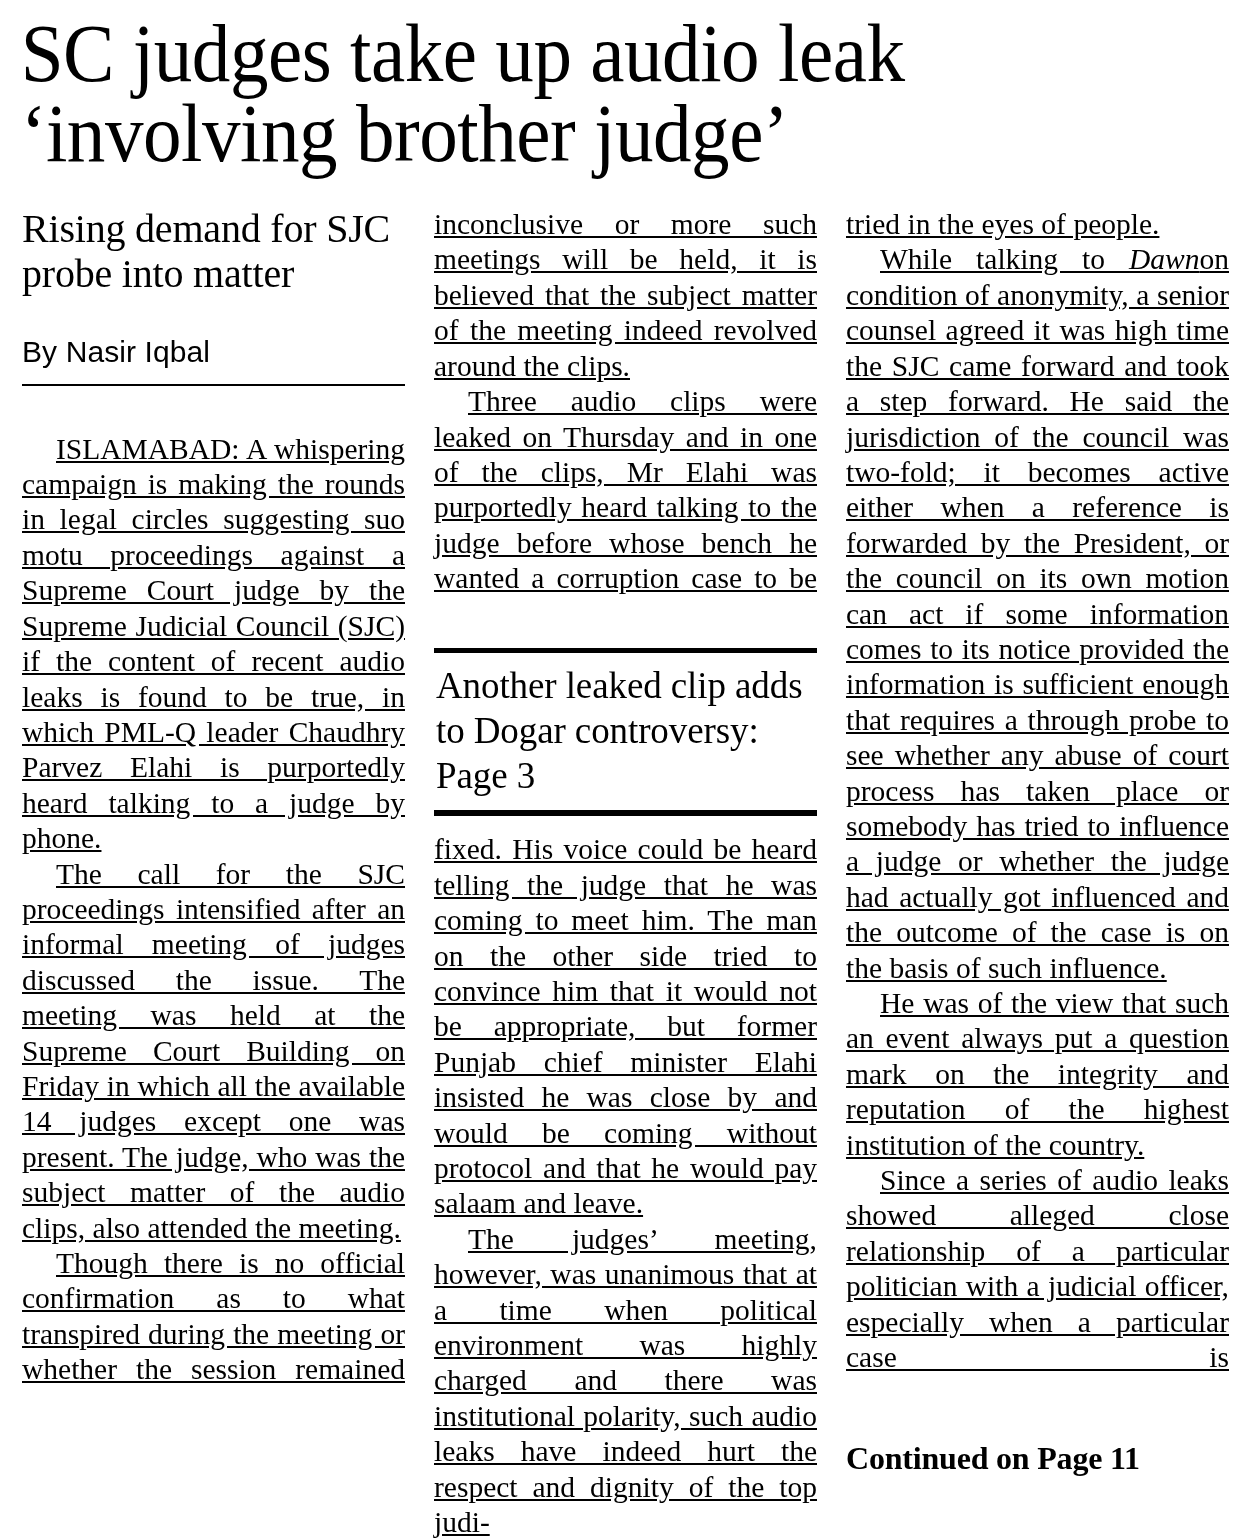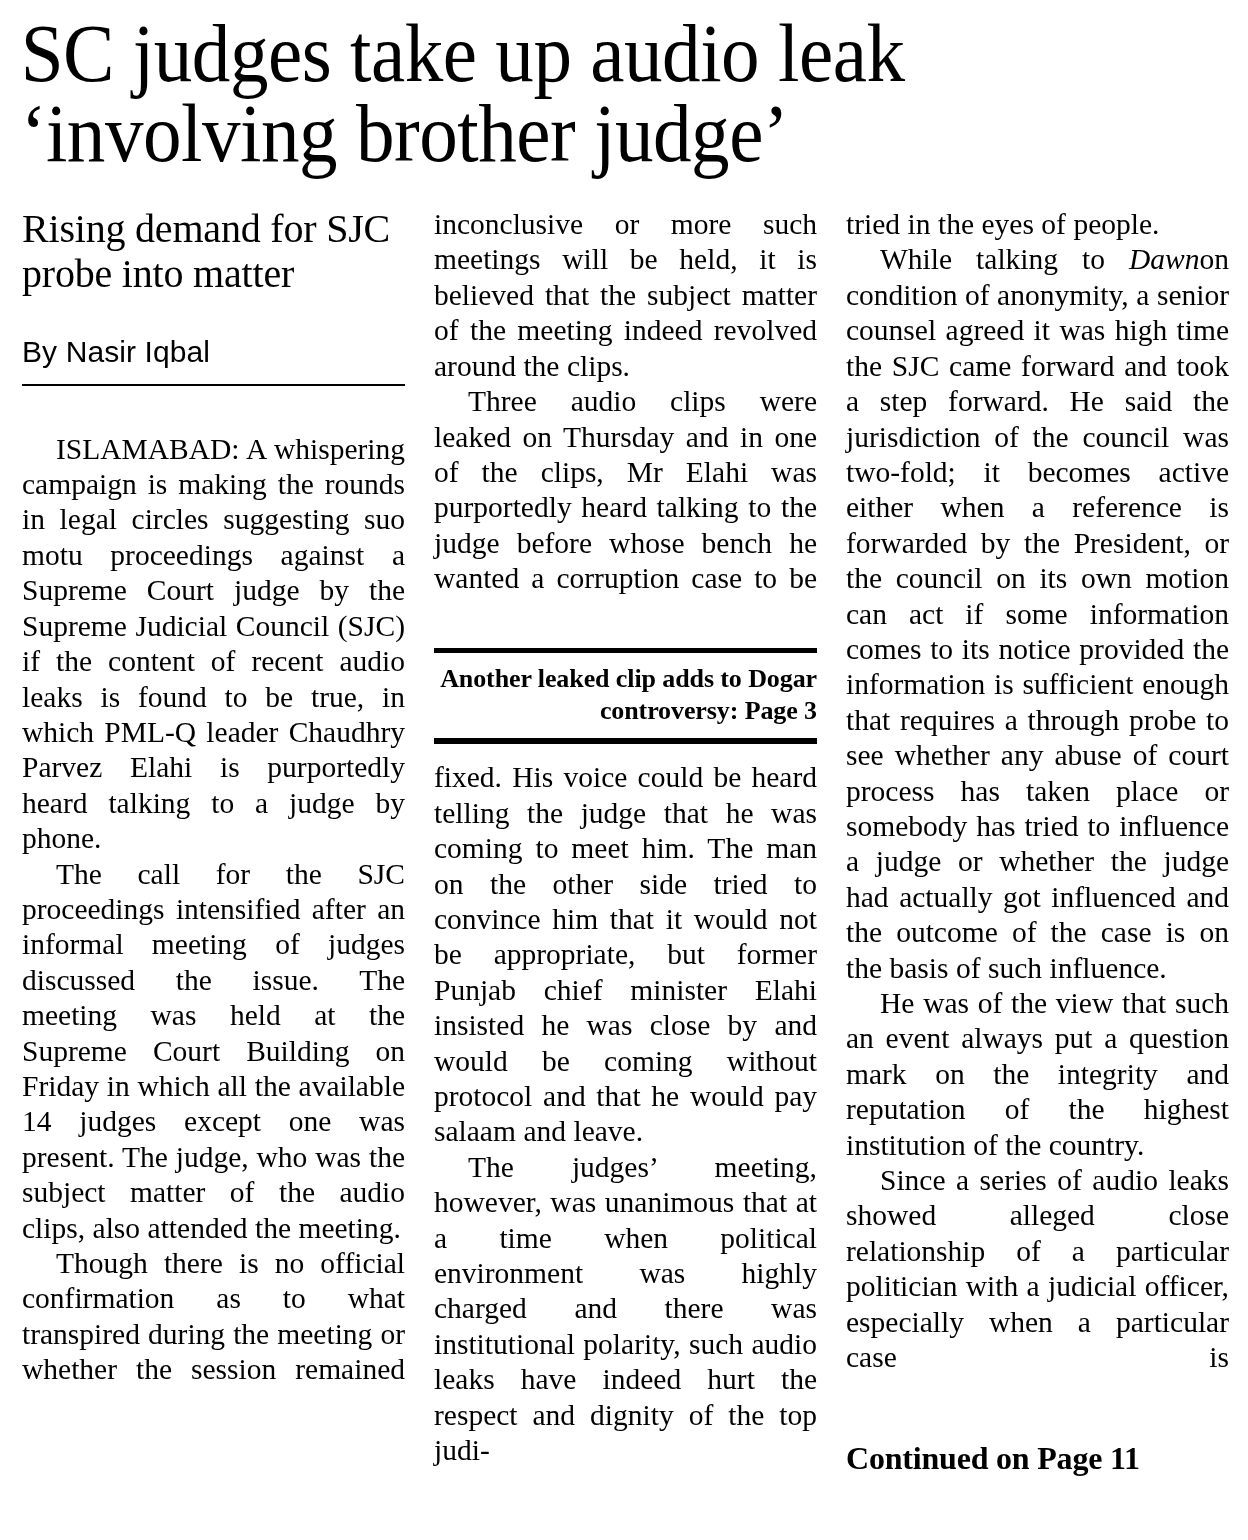--- a/index.html
+++ b/index.html
@@ -81,20 +81,21 @@
   .body-text p {
     margin: 0;
     font-family: "Liberation Serif", serif;
     font-size: 29.5px;
     line-height: 35.4px;
     text-align: justify;
     text-justify: inter-word;
     hyphens: auto;
     -webkit-hyphens: auto;
     word-spacing: 0.1px;
+    text-decoration: underline;
   }
   .body-text p.indent {
     text-indent: 34px;
   }
   .body-text.first {
     margin-top: 46px;
   }
   .last-line-justify::after {
     content: "";
     display: inline-block;
@@ -111,26 +112,25 @@
     width: 100%;
   }
   .xref-rule-bottom {
     height: 6px;
     background: #000;
     width: 100%;
     margin-top: 8px;
   }
   .xref-text {
     font-family: "Liberation Serif", serif;
-    font-weight: 700;
-    font-size: 26px;
+    font-weight: 400;
+    font-size: 37px;
     line-height: 1.22;
     padding: 10px 0 4px 2px;
     letter-spacing: -0.1px;
-    text-align: right;
   }
 
   
   .continued {
     font-family: "Liberation Serif", serif;
     font-weight: 700;
     font-size: 32px;
     line-height: 1.1;
     margin-top: 30px;
     letter-spacing: -0.2px;

